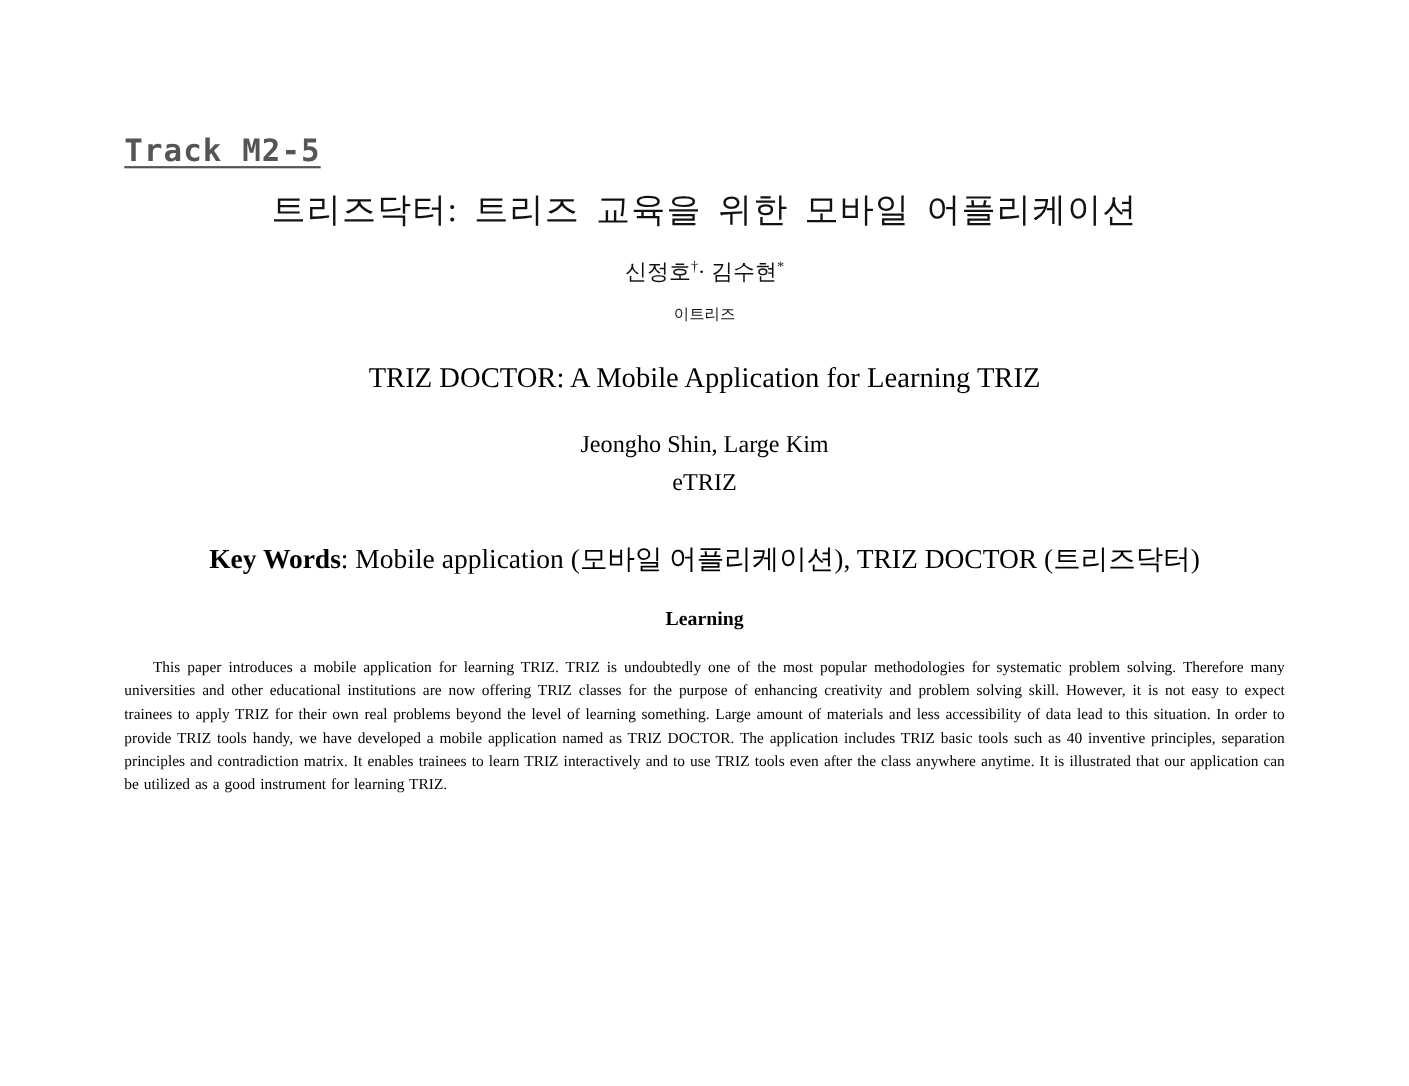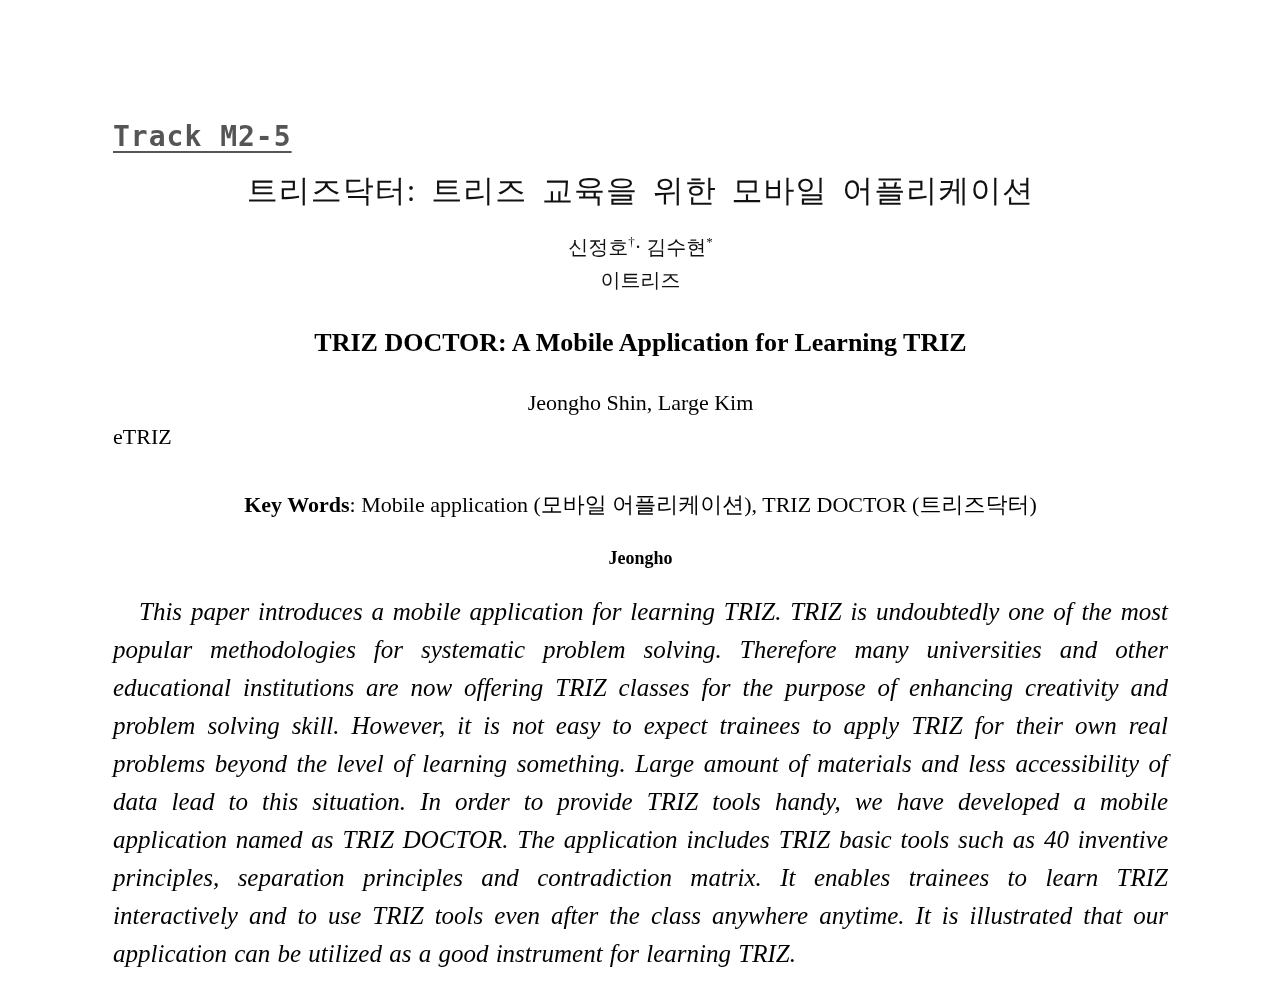--- a/index.html
+++ b/index.html
@@ -45,65 +45,65 @@
     margin-top: 22px;
     text-align: center;
     font-size: 20px;
     color: #111111;
   }
   .authors-ko sup {
     font-size: 13px;
     vertical-align: super;
   }
   .affil-ko {
-    margin-top: 6px;
+    margin-top: 16px;
     text-align: center;
-    font-size: 20px;
+    font-size: 14px;
     color: #111111;
   }
   .title-en {
     margin-top: 34px;
     text-align: center;
     font-size: 26px;
-    font-weight: bold;
+    font-weight: normal;
     color: #000000;
   }
   .authors-en {
     margin-top: 32px;
     text-align: center;
     font-size: 22px;
   }
   .affil-en {
     margin-top: 8px;
+    text-align: center;
     font-size: 22px;
   }
   .keywords {
     margin-top: 40px;
     text-align: center;
-    font-size: 22px;
+    font-size: 25px;
     white-space: nowrap;
   }
   .keywords .kw-label {
     font-weight: bold;
   }
   .abstract-heading {
     margin-top: 28px;
     text-align: center;
     font-size: 18px;
     font-weight: bold;
   }
   .abstract-body {
     margin-top: 24px;
     text-align: justify;
     text-justify: inter-word;
-    font-size: 25px;
+    font-size: 14px;
     line-height: 1.52;
     text-indent: 26px;
     word-spacing: 1px;
-    font-style: italic;
   }
 </style>
 </head>
 <body>
 
 <div class="page">
 
   <div class="track">Track M2-5</div>
 
   <div class="title-ko">트리즈닥터: 트리즈 교육을 위한 모바일 어플리케이션</div>
@@ -117,17 +117,17 @@
   <div class="title-en">TRIZ DOCTOR: A Mobile Application for Learning TRIZ</div>
 
   <div class="authors-en">Jeongho Shin, Large Kim</div>
 
   <div class="affil-en">eTRIZ</div>
 
   <div class="keywords">
     <span class="kw-label">Key Words</span><span>: Mobile application (모바일 어플리케이션), TRIZ DOCTOR (트리즈닥터)</span>
   </div>
 
-  <div class="abstract-heading">Jeongho</div>
+  <div class="abstract-heading">Learning</div>
 
   <div class="abstract-body">This paper introduces a mobile application for learning TRIZ. TRIZ is undoubtedly one of the most popular methodologies for systematic problem solving. Therefore many universities and other educational institutions are now offering TRIZ classes for the purpose of enhancing creativity and problem solving skill. However, it is not easy to expect trainees to apply TRIZ for their own real problems beyond the level of learning something. Large amount of materials and less accessibility of data lead to this situation. In order to provide TRIZ tools handy, we have developed a mobile application named as TRIZ DOCTOR. The application includes TRIZ basic tools such as 40 inventive principles, separation principles and contradiction matrix. It enables trainees to learn TRIZ interactively and to use TRIZ tools even after the class anywhere anytime. It is illustrated that our application can be utilized as a good instrument for learning TRIZ.</div>
 
 </div>
 
 </body></html>

